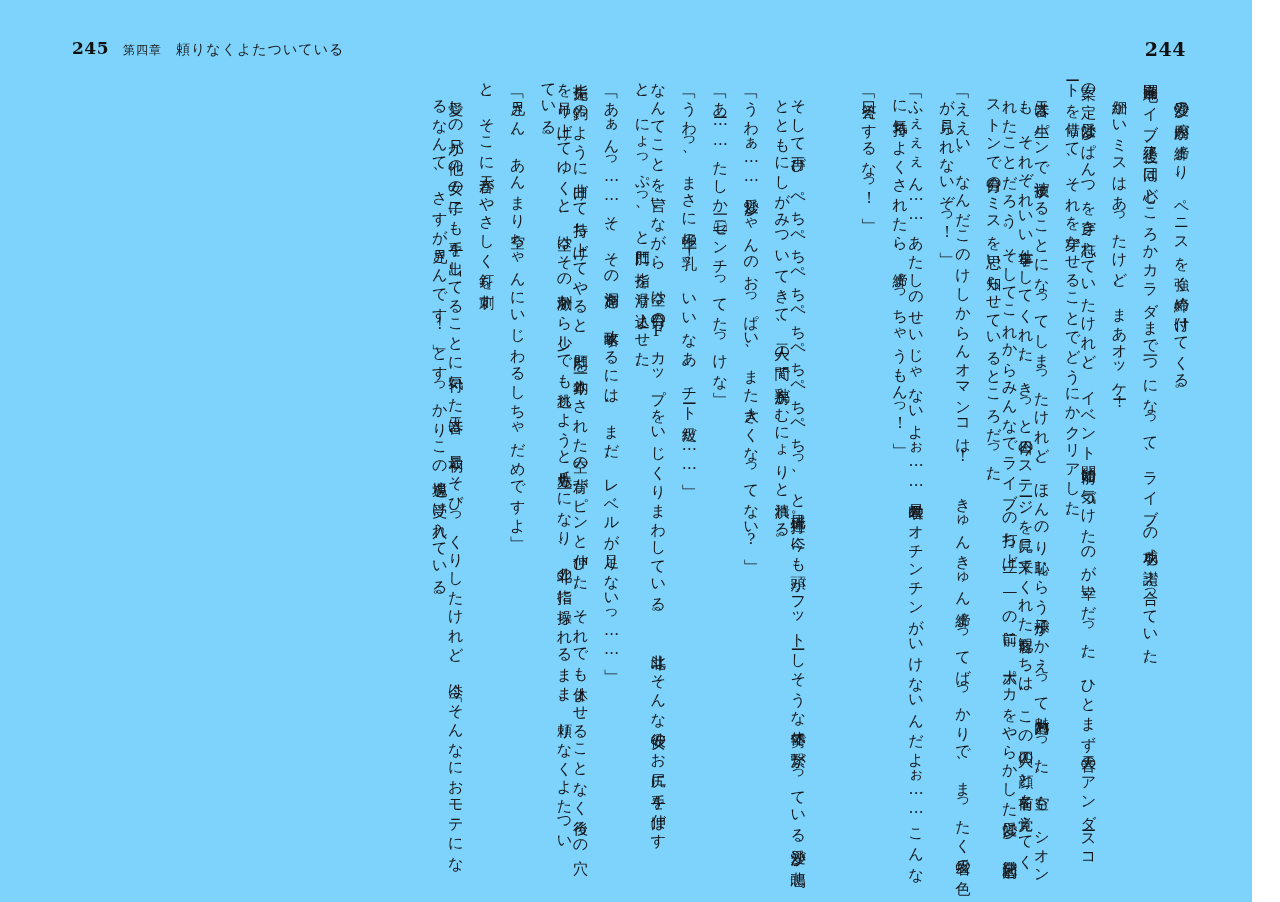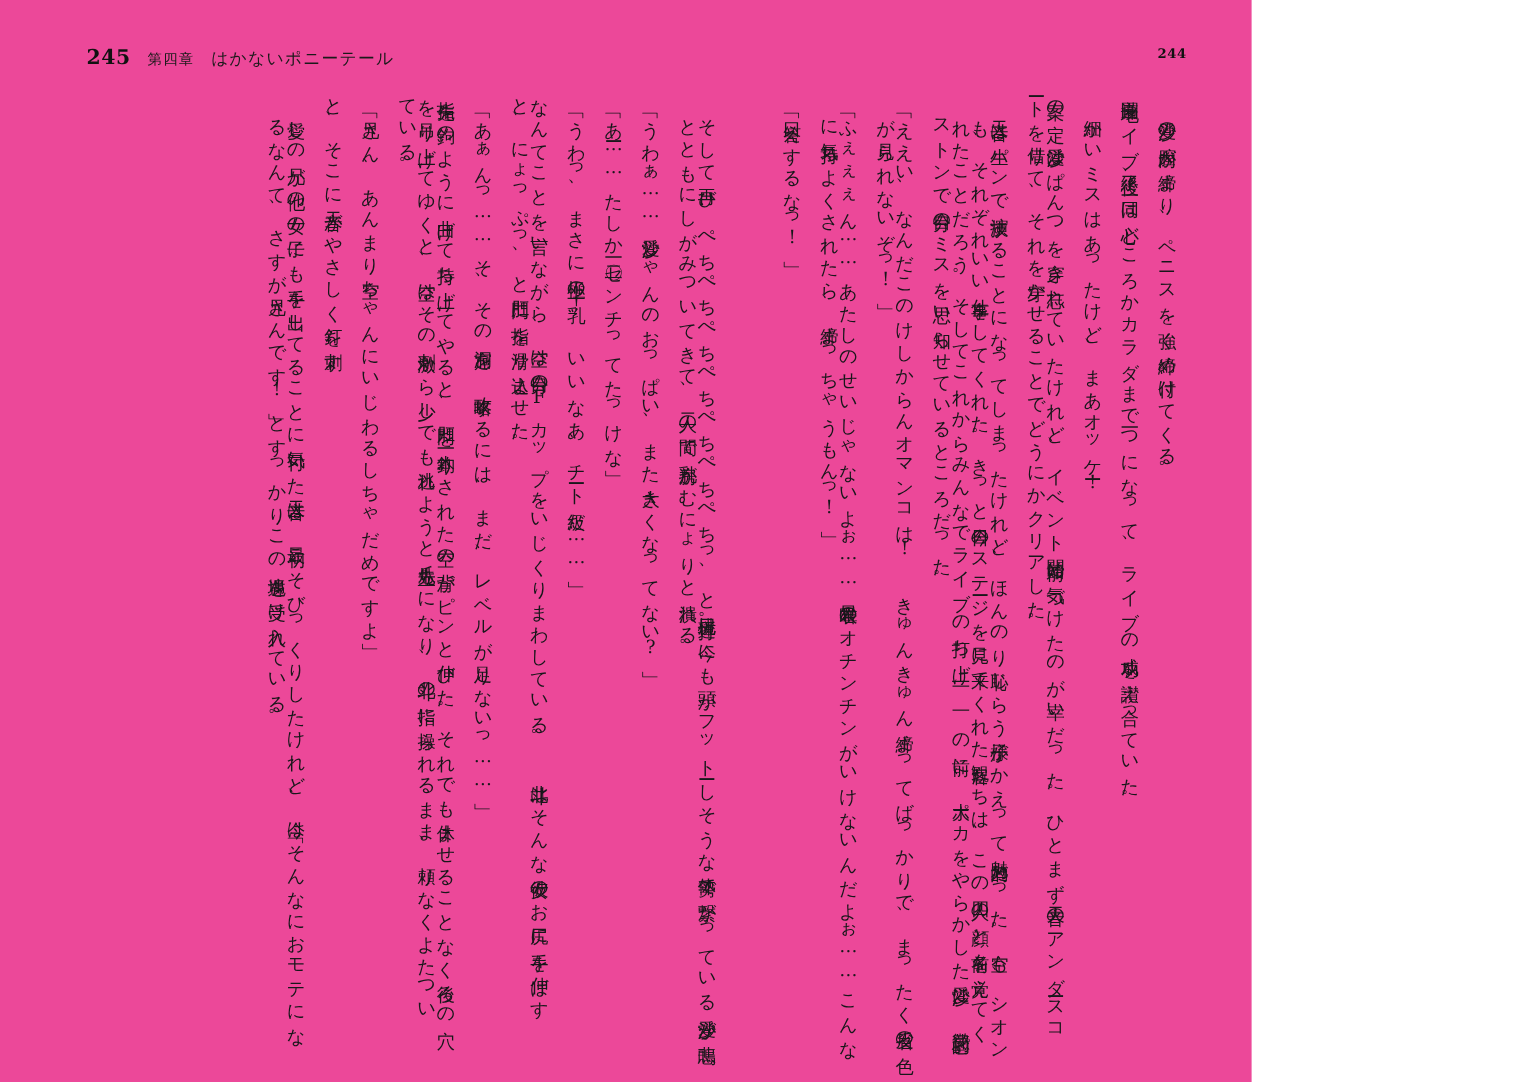--- a/index.html
+++ b/index.html
@@ -9,23 +9,23 @@
   }
   body {
     width: 1280px;
     height: 902px;
     font-family: "DejaVu Serif", "Liberation Serif", serif;
     color: #1a1a1a;
     overflow: hidden;
   }
   .page {
     position: relative;
-    width: 1043px;
+    width: 1252px;
     height: 902px;
-    background: #ec4899;
+    background: #7dd3fc;
     box-sizing: border-box;
   }
   
   .header {
     position: absolute;
     top: 38px;
     left: 0;
     right: 0;
     height: 24px;
   }
@@ -49,23 +49,23 @@
     color: #1a1a1a;
     letter-spacing: 1px;
   }
   .chapter-title {
     font-size: 14px;
     color: #1a1a1a;
     letter-spacing: 1px;
   }
   .header-right {
     position: absolute;
-    right: 54px;
+    right: 66px;
     top: 0;
-    font-size: 11px;
+    font-size: 19px;
     font-weight: 700;
     letter-spacing: 0.5px;
     color: #111;
   }
   
   .spread {
     position: absolute;
     top: 72px;
     left: 56px;
     right: 56px;
@@ -107,21 +107,21 @@
 </style>
 </head>
 <body>
 
 <div class="page">
 
   <div class="header">
     <div class="header-left">
       <span class="folio">245</span>
       <span class="chapter-num">第四章</span>
-      <span class="chapter-title">はかないポニーテール</span>
+      <span class="chapter-title">頼りなくよたついている</span>
     </div>
     <div class="header-right">244</div>
   </div>
 
   <div class="spread">
     <div class="column indent">愛沙の膣内が締まり、ペニスを強く締め付けてくる。</div>
     <div class="column">遊園地ライブ終了後、一同は心どころかカラダまで一つになって、ライブの成功を讃え合っていた。</div>
     <div class="column indent">細かいミスはあったけど、まあオッケー!</div>
     <div class="column">案の定、愛沙はぱんつを穿き忘れていたけれど、イベント開始前に気づけたのが幸いだった。ひとまず天音のアンダースコートを借りて、それを穿かせることでどうにかクリアした。</div>
     <div class="column indent">天音は生パンで演技することになってしまったけれど、ほんのり恥じらう様子がかえって魅力的だった。空も、シオンも、それぞれいい仕事をしてくれた。きっと今日のステージを見に来てくれた観客たちは、この四人の顔と名前を覚えてくれたことだろう。そしてこれからみんなでライブの打ち上げ——の前に、大ポカをやらかした愛沙に、懲罰的ピストンで自分のミスを思い知らせているところだった。</div>

